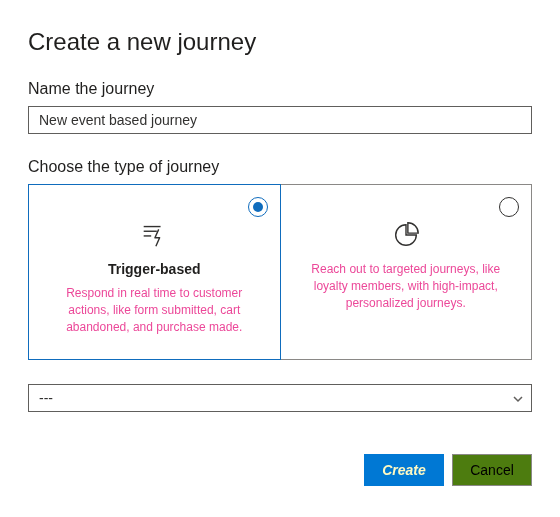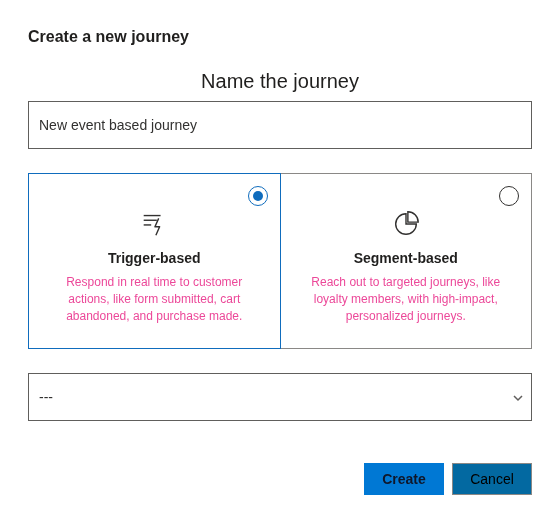--- a/index.html
+++ b/index.html
@@ -6,43 +6,42 @@
   body {
     margin: 0;
     padding: 28px 28px 28px 28px;
     font-family: "Segoe UI", -apple-system, BlinkMacSystemFont, sans-serif;
     font-size: 14px;
     color: #323130;
     background: #ffffff;
     width: 560px;
   }
   h1 {
-    font-size: 16px;
-    font-weight: 700;
+    font-size: 24px;
+    font-weight: 400;
     margin: 0 0 24px 0;
     color: #201f1e;
   }
   .field-label {
-    font-size: 20px;
+    font-size: 16px;
     font-weight: 400;
     margin-bottom: 8px;
     display: block;
     color: #201f1e;
-    text-align: center;
   }
   .req { color: #a4262c; margin-left: 2px; }
   .text-input, .select-input {
     width: 100%;
     border: 1px solid #605e5c;
     padding: 6px 10px;
     font-size: 14px;
     font-family: inherit;
     background: #ffffff;
     color: #323130;
-    height: 48px;
+    height: 28px;
   }
   .section { margin-bottom: 24px; }
   .options-row { display: flex; gap: 0; margin-top: 8px; }
   .option-card {
     position: relative;
     flex: 1;
     border: 1px solid #8a8886;
     padding: 34px 20px 24px 20px;
     text-align: center;
     cursor: pointer;
@@ -102,28 +101,29 @@
     gap: 8px;
     margin-top: 42px;
   }
   .btn {
     min-width: 80px;
     height: 32px;
     padding: 0 16px;
     font-size: 14px;
     font-family: inherit;
     border: 1px solid #8a8886;
-    background: #0369a1;
+    background: #4d7c0f;
     cursor: pointer;
   }
   .btn-primary {
     background: #0078d4;
     border-color: #0078d4;
-    color: #0f172a;
+    color: #fef9c3;
     font-weight: 600;
+    font-style: italic;
   }
   .select-wrap { position: relative; }
   .select-input { appearance: none; -webkit-appearance: none; padding-right: 28px; }
   .chev {
     position: absolute;
     right: 8px;
     top: 50%;
     transform: translateY(-50%);
     pointer-events: none;
     width: 12px;
@@ -135,20 +135,21 @@
 <body>
 
 <h1>Create a new journey</h1>
 
 <div class="section">
   <label class="field-label">Name the journey</label>
   <input type="text" class="text-input" value="New event based journey" style="">
 </div>
 
 <div class="section">
+  <label class="field-label">Choose the type of journey</label>
   <div class="options-row">
 
     <div class="option-card selected">
       <span class="radio-outer">
           <span class="radio-inner"></span>
         </span>
       <div class="card-icon">
         <svg viewBox="0 0 32 32">
           <line x1="5" y1="7" x2="23" y2="7"></line>
           <line x1="5" y1="12" x2="19" y2="12"></line>
@@ -161,21 +162,20 @@
     </div>
 
     <div class="option-card">
       <span class="radio-outer"></span>
       <div class="card-icon">
         <svg viewBox="0 0 32 32">
           <path d="M16 5 A11 11 0 1 0 27 16 L16 16 Z"></path>
           <path d="M18 3 L18 14 L29 14 A11 11 0 0 0 18 3 Z"></path>
         </svg>
       </div>
-      <div class="card-title">Segment-based</div>
       <div class="card-desc">Reach out to targeted journeys, like loyalty members, with high-impact, personalized journeys.</div>
     </div>
 
   </div>
 </div>
 
 <div class="section">
   <div class="select-wrap">
     <input type="text" readonly="" class="select-input" value="---" style="">
     <span class="chev">

